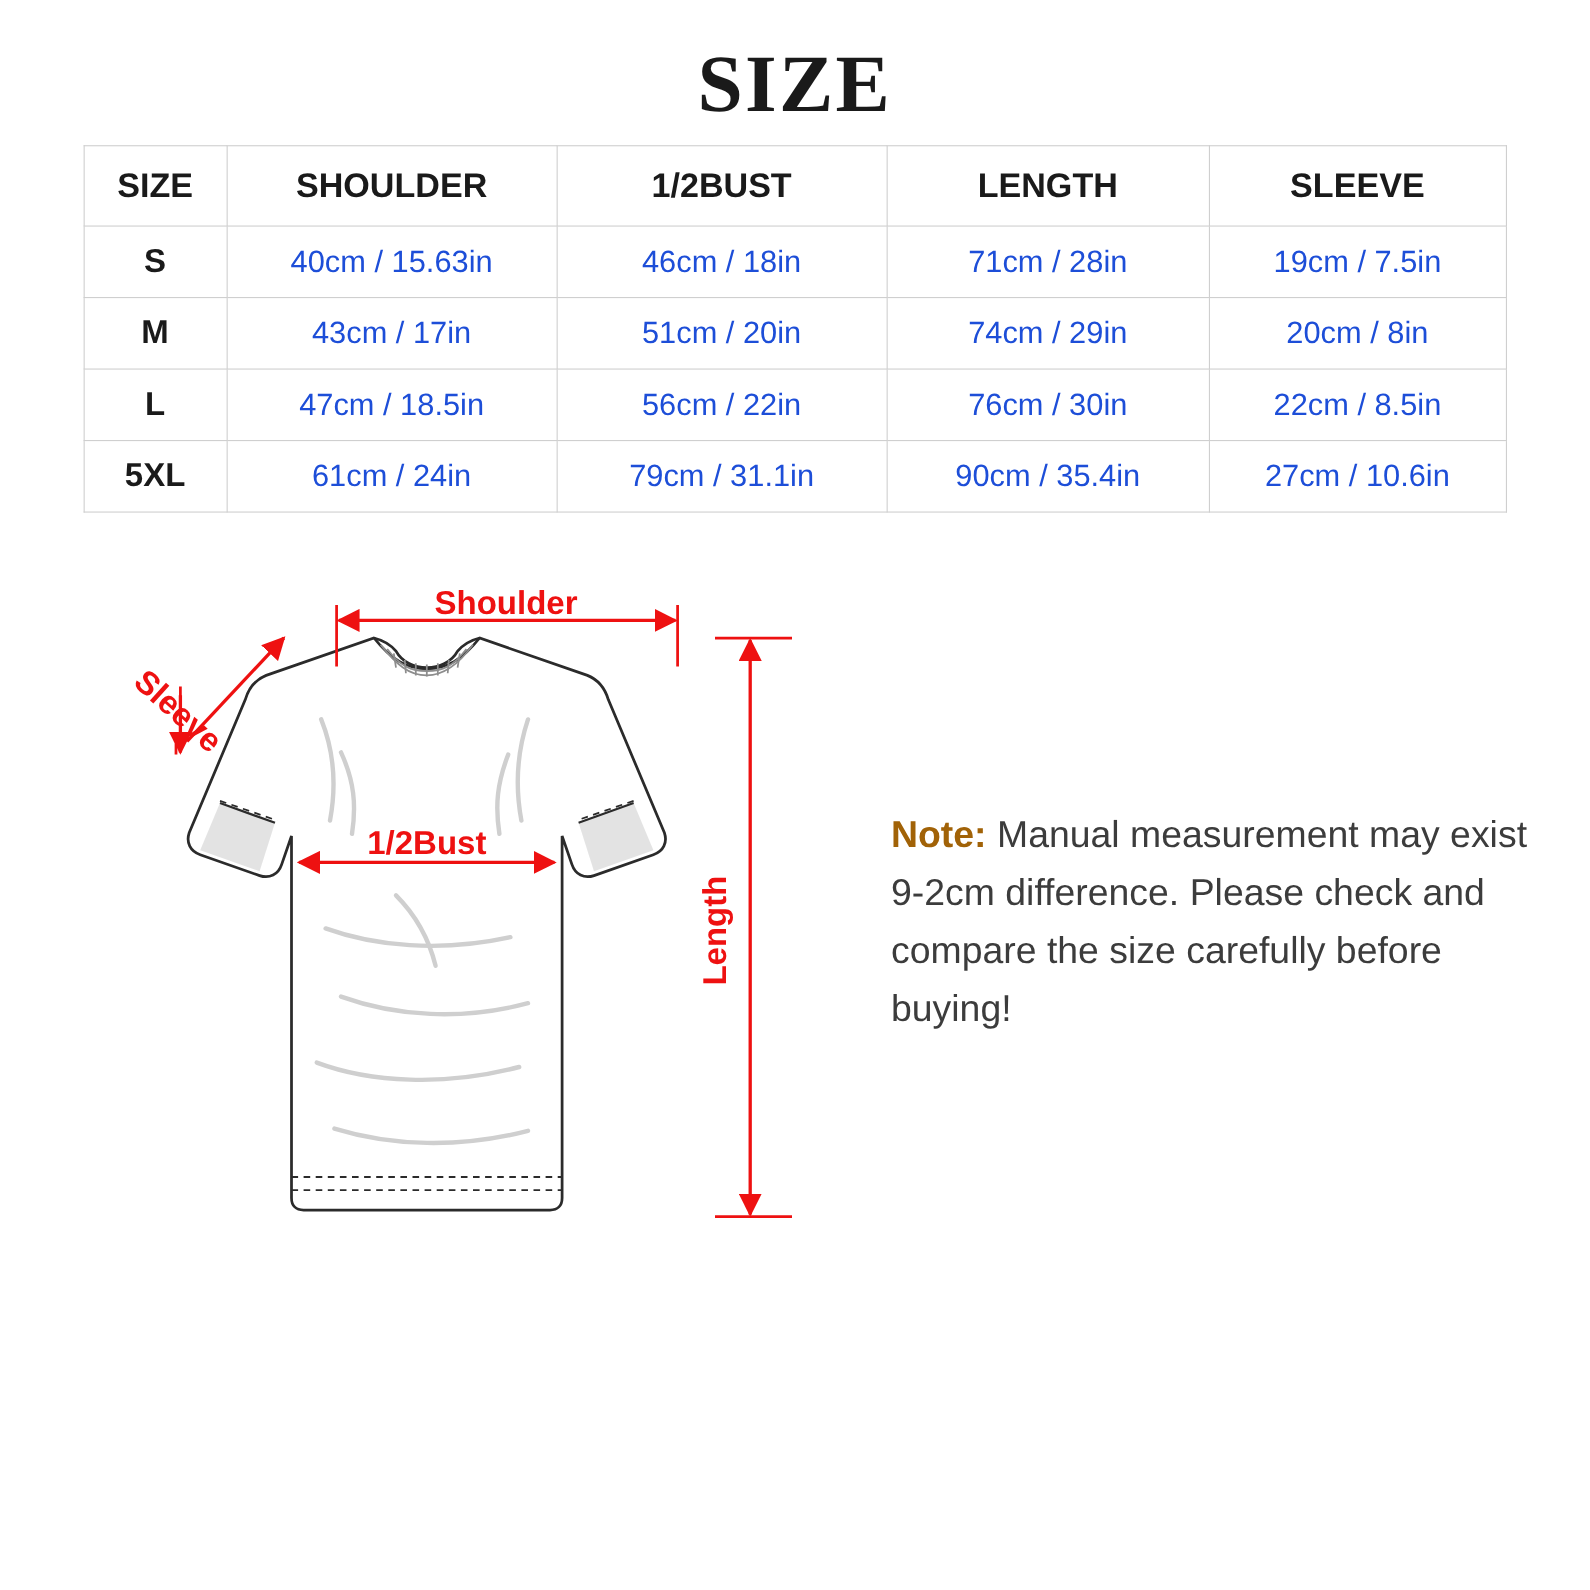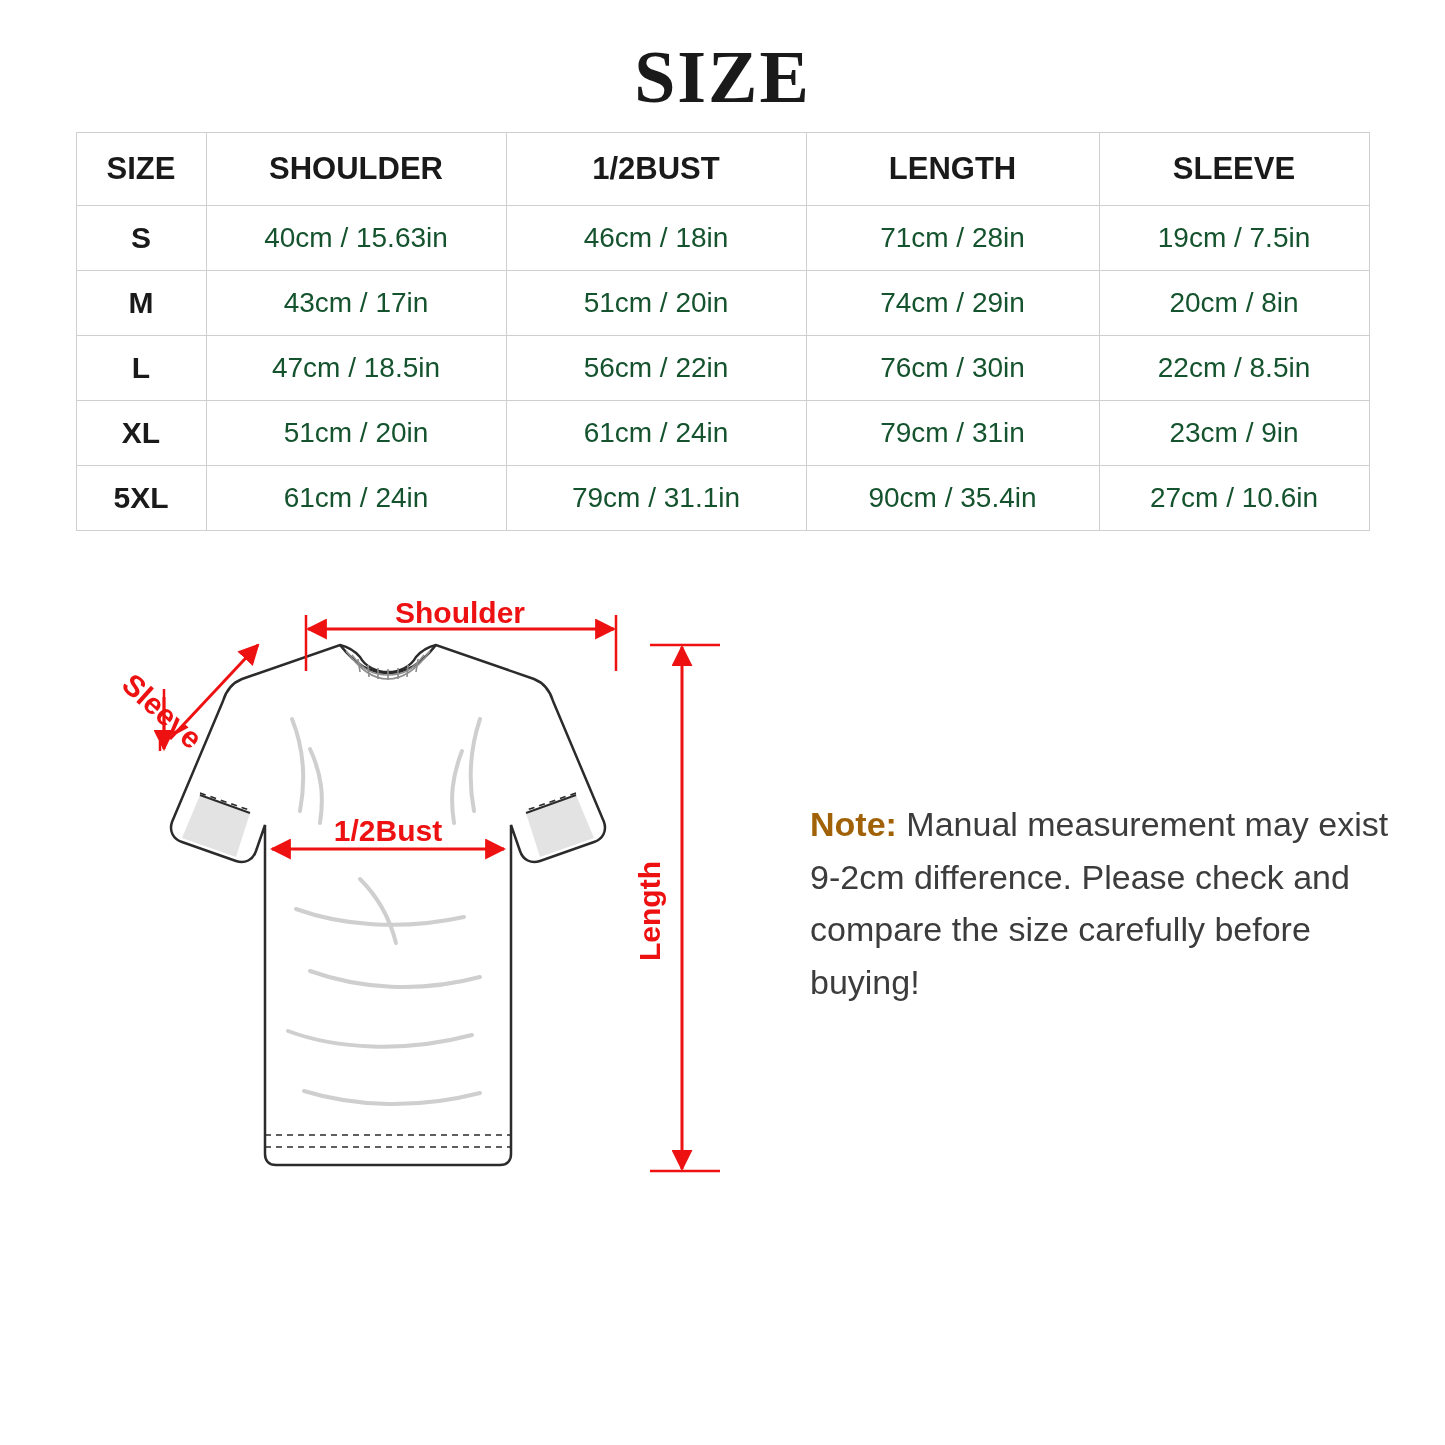--- a/index.html
+++ b/index.html
@@ -44,21 +44,21 @@
     height: 72px;
   }
   #size-table tbody td.size-cell {
     font-size: 30px;
     font-weight: 700;
     color: #1a1a1a;
   }
   #size-table tbody td.val {
     font-size: 28px;
     font-weight: 400;
-    color: #14532d;
+    color: #1d4ed8;
   }
   col.c-size   { width: 130px; }
   col.c-shoulder { width: 300px; }
   col.c-bust   { width: 300px; }
   col.c-length { width: 293px; }
   col.c-sleeve { width: 270px; }
 
   #lower {
     position: relative;
     margin-top: 48px;
@@ -121,27 +121,20 @@
       <td class="val">51cm / 20in</td>
       <td class="val">74cm / 29in</td>
       <td class="val">20cm / 8in</td>
     </tr>
     <tr>
       <td class="size-cell">L</td>
       <td class="val">47cm / 18.5in</td>
       <td class="val">56cm / 22in</td>
       <td class="val">76cm / 30in</td>
       <td class="val">22cm / 8.5in</td>
-    </tr>
-    <tr>
-      <td class="size-cell">XL</td>
-      <td class="val">51cm / 20in</td>
-      <td class="val">61cm / 24in</td>
-      <td class="val">79cm / 31in</td>
-      <td class="val">23cm / 9in</td>
     </tr>
     <tr>
       <td class="size-cell">5XL</td>
       <td class="val">61cm / 24in</td>
       <td class="val">79cm / 31.1in</td>
       <td class="val">90cm / 35.4in</td>
       <td class="val">27cm / 10.6in</td>
     </tr>
   </tbody>
 </table>

